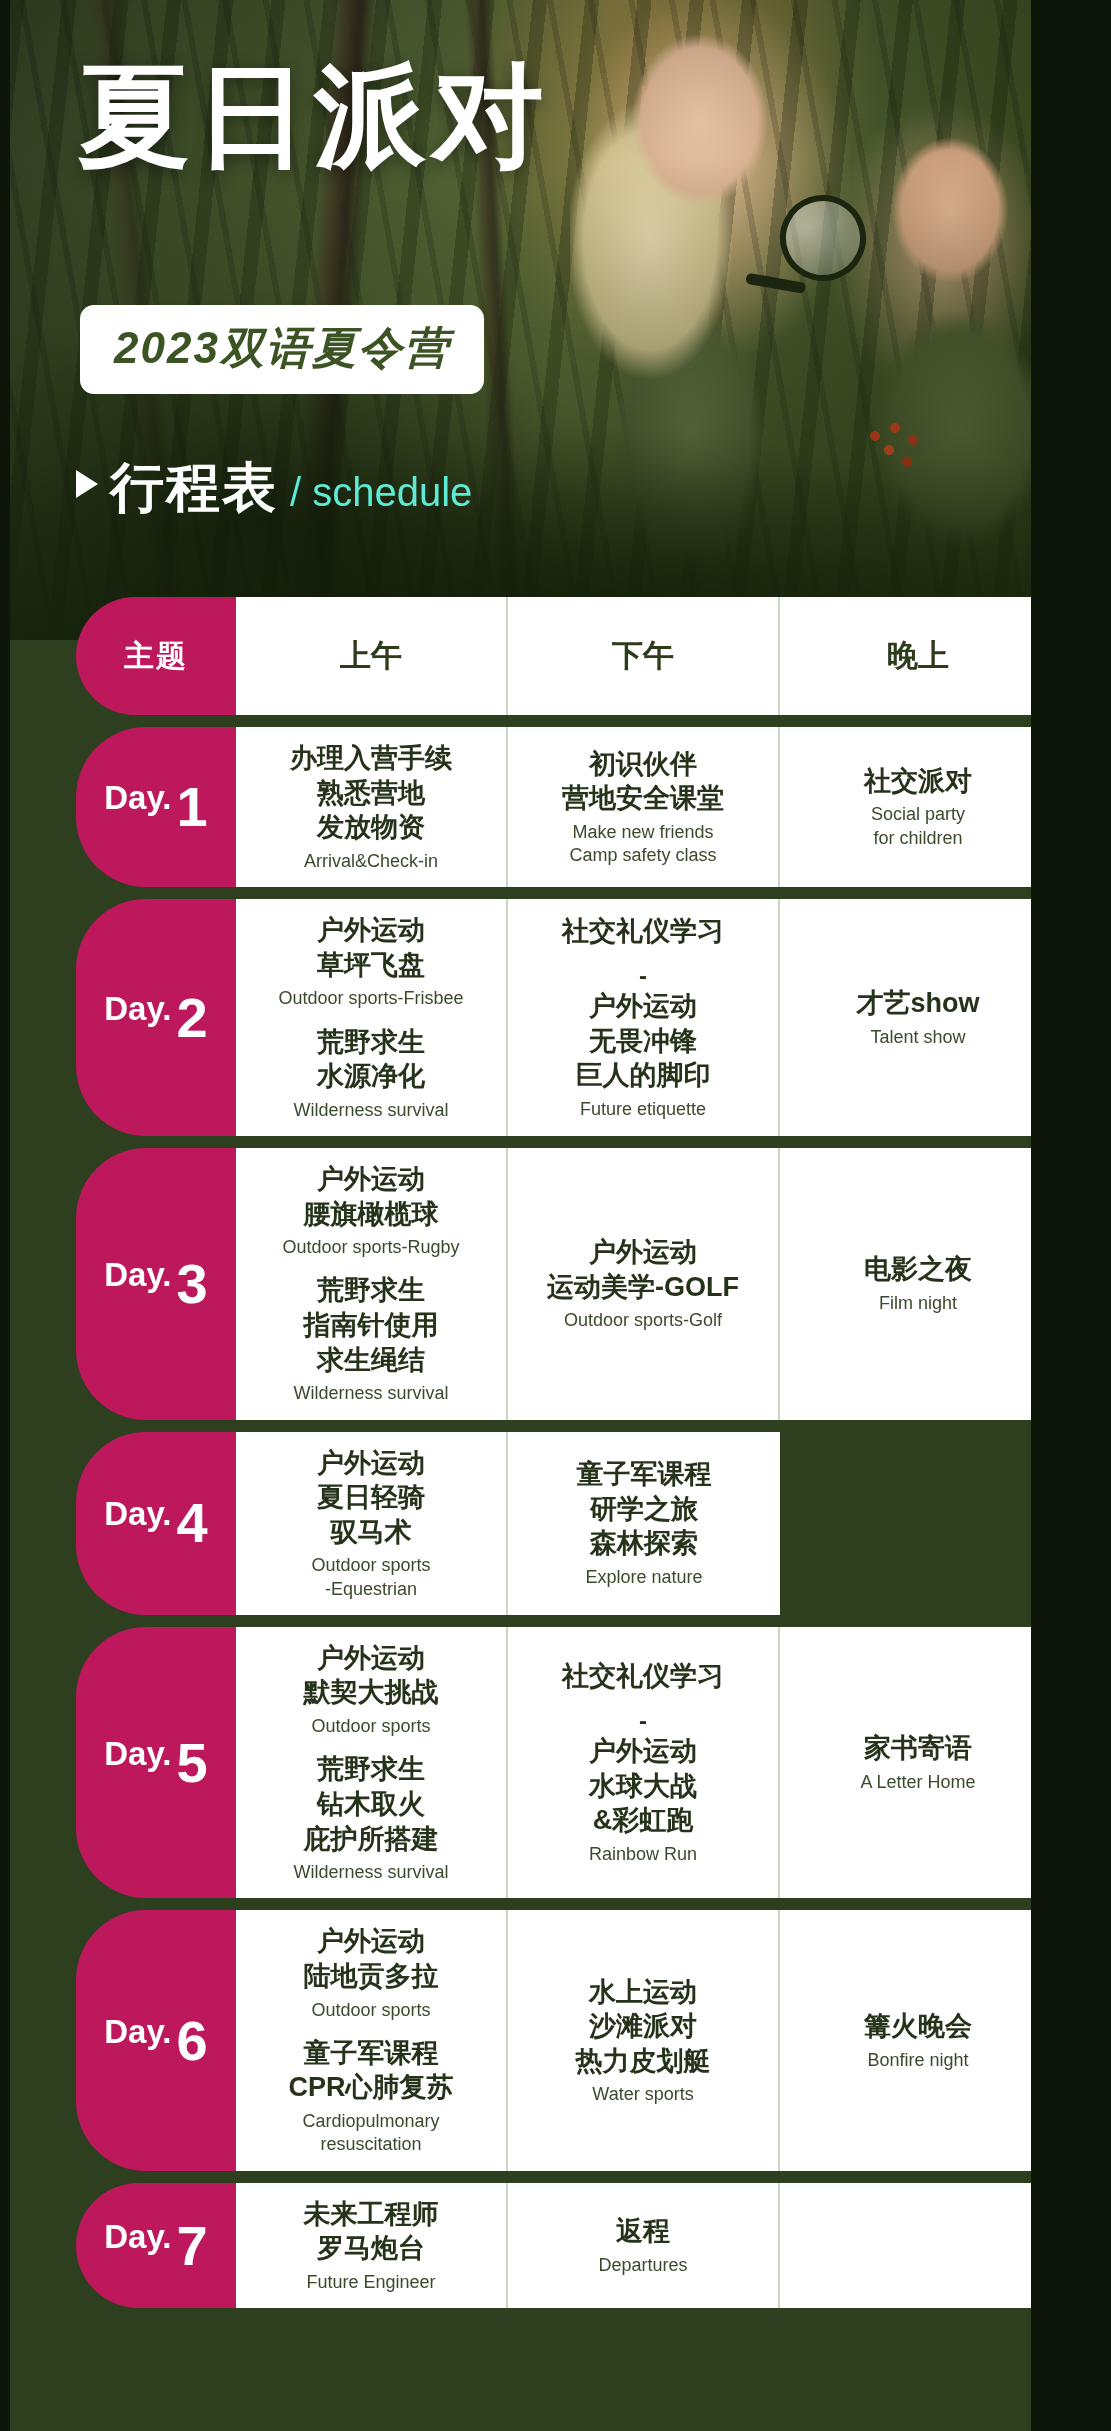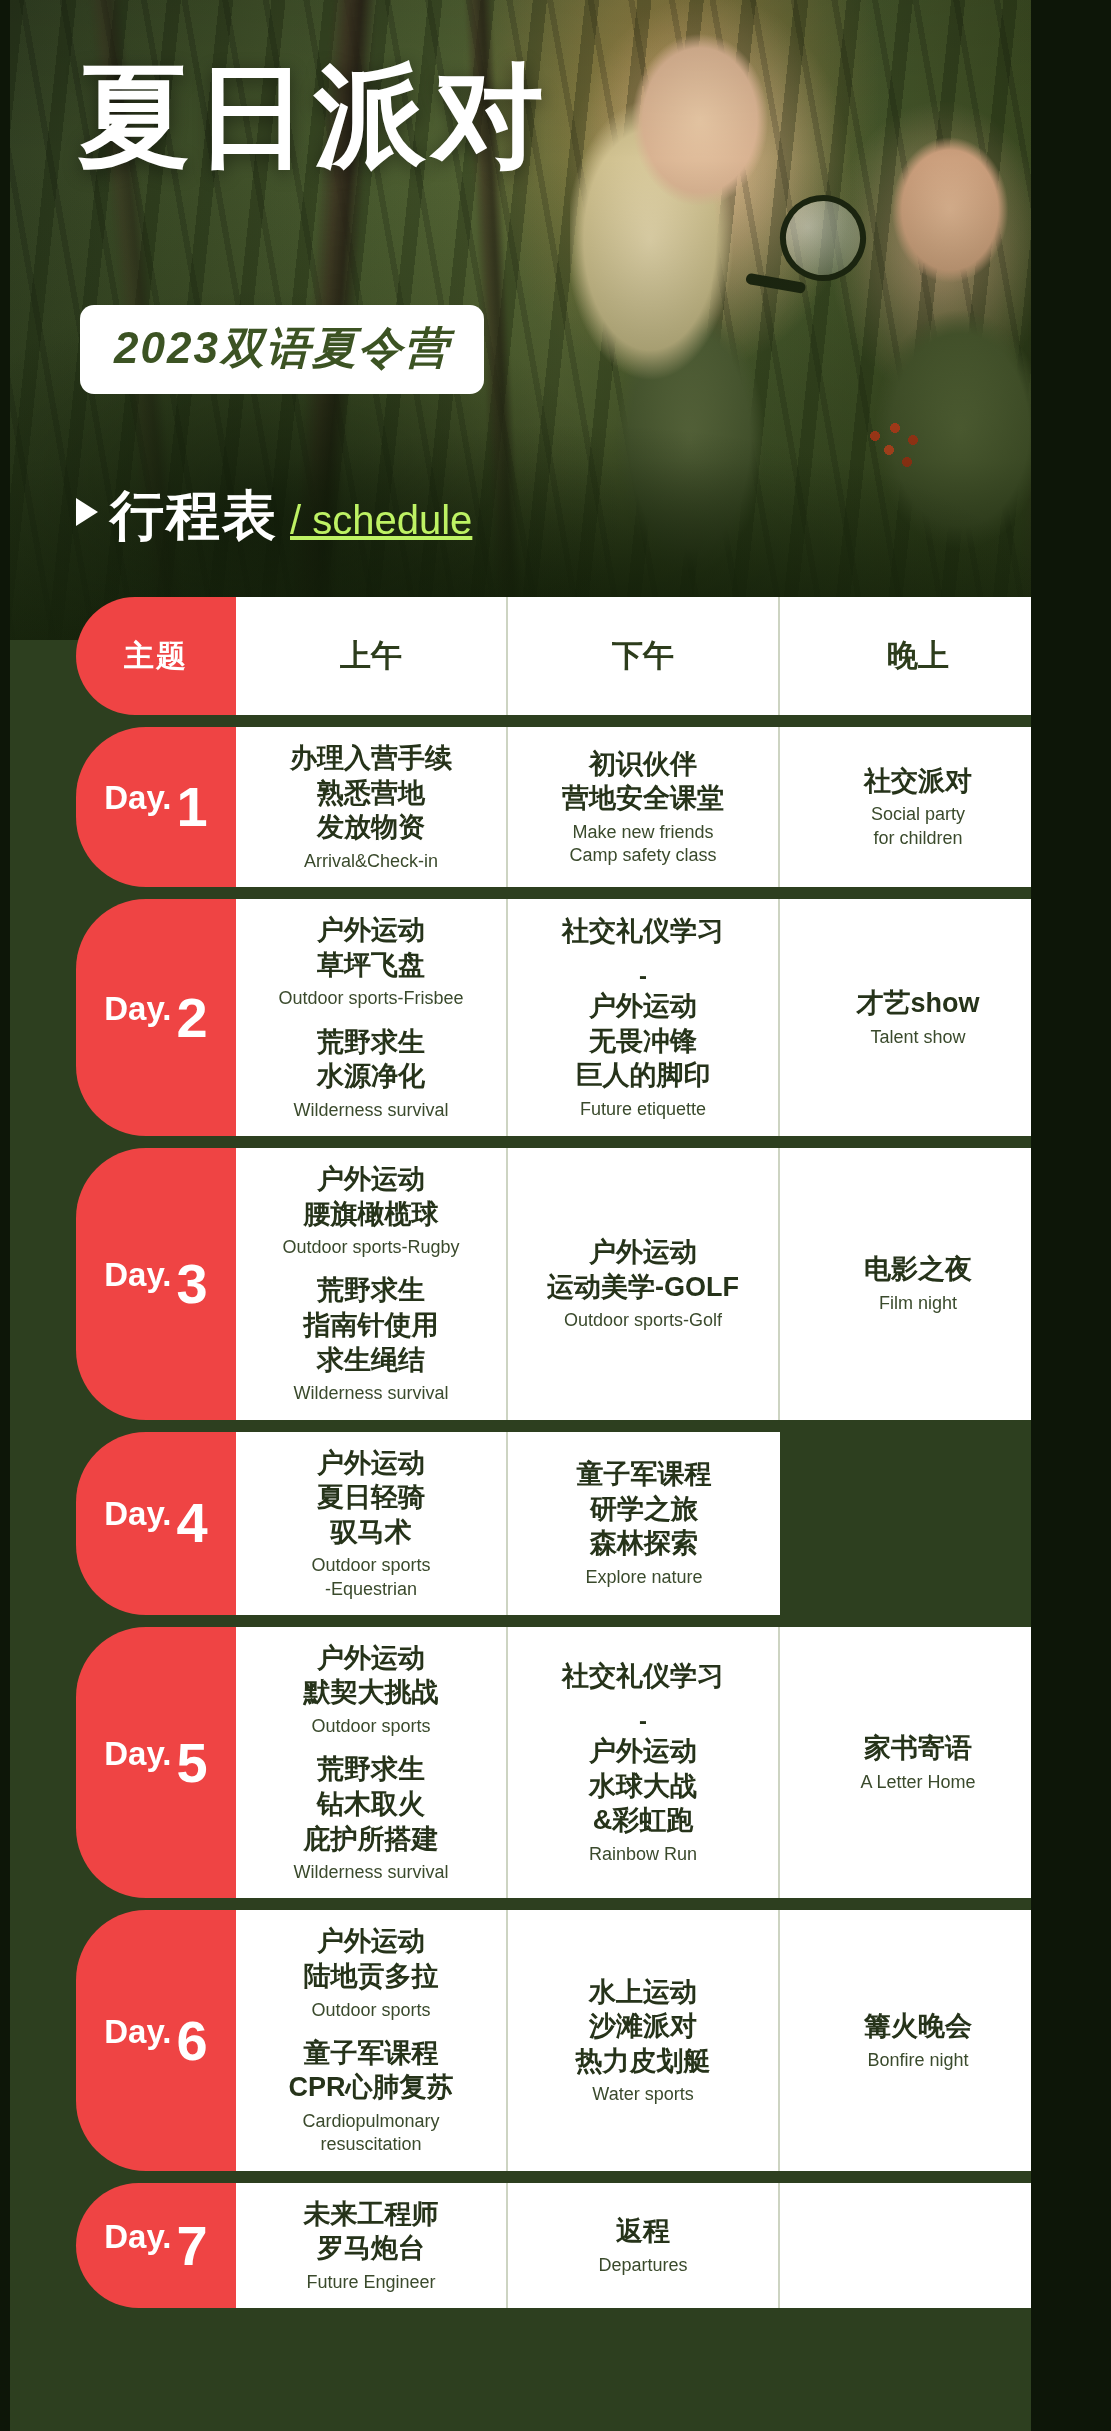--- a/index.html
+++ b/index.html
@@ -113,61 +113,60 @@
     font-style: italic;
   }
   .subtitle-box span {
     font-size: 44px;
     font-weight: 700;
     color: #3c5323;
     letter-spacing: 2px;
   }
   .schedule-head {
     position: absolute;
-    left: 66px; top: 480px;
+    left: 66px; top: 452px;
     display: flex;
     align-items: baseline;
     gap: 12px;
   }
   .tri {
     width: 0; height: 0;
     border-left: 22px solid #ffffff;
     border-top: 14px solid transparent;
     border-bottom: 14px solid transparent;
     transform: translateY(-8px);
   }
   .sched-cn {
     font-size: 54px;
     font-weight: 700;
     color: #ffffff;
     letter-spacing: 2px;
   }
   .sched-en {
     font-size: 40px;
-    color: #bef264;
+    color: #5eead4;
     font-weight: 400;
-    text-decoration: underline;
   }
 
   
   .table {
     position: absolute;
     left: 66px; top: 597px;
     width: 980px;
   }
   .row {
     display: flex;
     align-items: stretch;
     margin-bottom: 12px;
     min-height: 118px;
   }
   .daycell {
     width: 160px;
     flex: 0 0 160px;
-    background: #ef4444;
+    background: #be185d;
     border-radius: 70px 0 0 70px;
     display: flex;
     align-items: center;
     justify-content: center;
     color: #ffffff;
     position: relative;
     z-index: 2;
   }
   .daycell.header {
     border-radius: 60px 0 0 60px;

